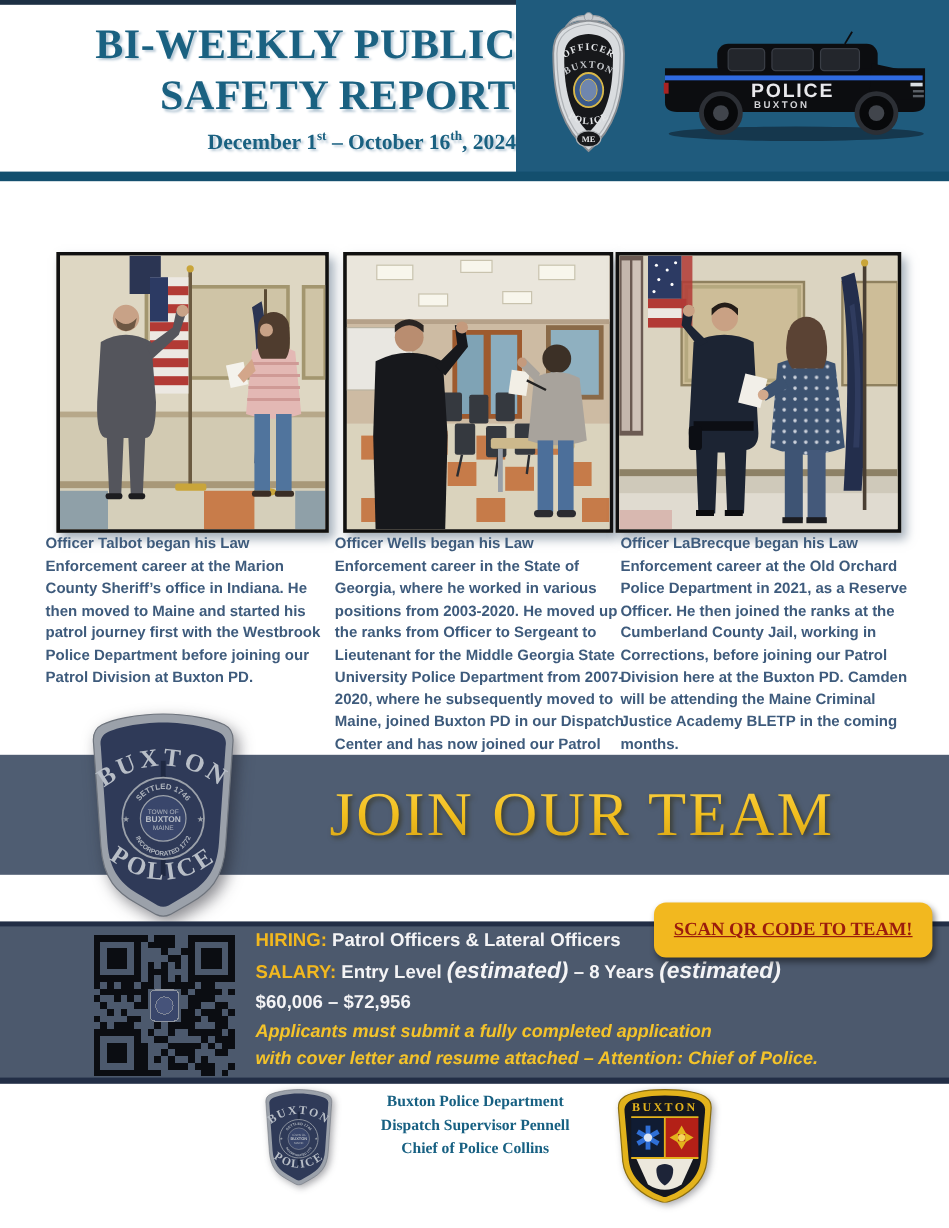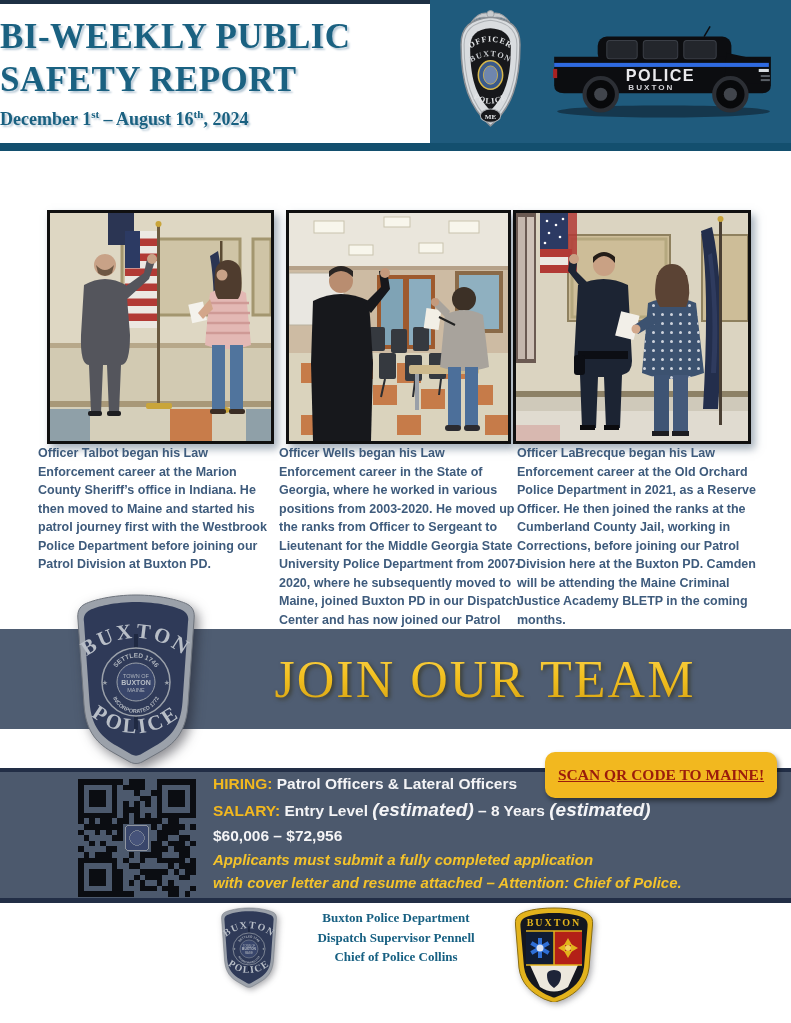--- a/index.html
+++ b/index.html
@@ -1,21 +1,21 @@
 <!DOCTYPE html>
 <html style="--teal: #1a6181; --header-box: #1f5b7d; --divider: #134f6e; --body-text: #3e5b7c; --band: #4f5d72; --hiring-bg: #4c596d; --hiring-border: #222e46; --gold: #f2b81f; --gold-text: #f4c32a; --button-text: #9b1c0c; --footer-text: #176082;"><head>
 <meta charset="utf-8">
 <style>
   html,body{margin:0;padding:0;background:#fff;}
   .page{position:relative;width:791px;height:1023px;background:#ffffff;overflow:hidden;
         font-family:"Liberation Sans",sans-serif;}
   
   .top-strip{position:absolute;left:0;top:0;width:434px;height:4px;background:#1d3044;}
   .header-box{position:absolute;left:430px;top:0;width:361px;height:144px;background:var(--header-box,#1f5b7d);}
-  .title-wrap{position:absolute;left:0;top:16px;width:430px;text-align:left;
+  .title-wrap{position:absolute;left:0;top:16px;width:430px;text-align:right;
               font-family:"Liberation Serif",serif;font-weight:bold;color:var(--teal,#1a6181);
               text-shadow:2px 2px 2px #b9cad7;}
   .title-line{font-size:35px;line-height:1.22;letter-spacing:.5px;}
   .date-line{margin-top:7px;font-size:18px;color:var(--teal,#1a6181);}
   .date-line sup{font-size:11px;}
   .divider{position:absolute;left:0;top:143px;width:791px;height:8px;background:var(--divider,#134f6e);}
   
   .intro{position:absolute;left:0;top:157px;width:791px;text-align:center;
          font-weight:bold;font-size:15.5px;line-height:1.72;color:var(--body-text,#3e5b7c);}
   
@@ -105,21 +105,21 @@
         <text x="101" y="93" font-size="7" fill="#9ba1aa" text-anchor="middle">★</text>
       </g>
     </defs>
   </svg>
 
   <div class="top-strip"></div>
 
   <div class="title-wrap">
     <div class="title-line">BI-WEEKLY PUBLIC</div>
     <div class="title-line">SAFETY REPORT</div>
-    <div class="date-line"><span>December 1</span><sup>st</sup><span> – August 16</span><sup>th</sup><span>, 2024</span></div>
+    <div class="date-line"><span>December 1</span><sup>st</sup><span> – October 16</span><sup>th</sup><span>, 2024</span></div>
   </div>
 
   <div class="header-box">
 
     <svg style="position:absolute;left:22px;top:6px;" width="78" height="132" viewBox="0 0 75 130">
       <path d="M18,16 Q27,4 37,8 Q47,4 56,16 Q48,9 37,12 Q26,9 18,16 Z" fill="#c8cbce" stroke="#9a9ea3" stroke-width="1"></path>
       <circle cx="37" cy="8" r="3.5" fill="#c8cbce" stroke="#9a9ea3" stroke-width="0.8"></circle>
       <path d="M37,11 C57,13 66,21 66,38 C66,76 58,100 37,118 C16,100 8,76 8,38 C8,21 17,13 37,11 Z" fill="#d9dcdf" stroke="#8c9095" stroke-width="1.5"></path>
       <path d="M37,14 C54,16 63,23 63,38 C63,73 56,97 37,114 C18,97 11,73 11,38 C11,23 20,16 37,14 Z" fill="none" stroke="#aeb2b6" stroke-width="1"></path>
       <path d="M37,22 C51,23 57,29 57,41 C57,70 52,88 37,103 C22,88 17,70 17,41 C17,29 23,23 37,22 Z" fill="#17181b"></path>
@@ -516,21 +516,21 @@
   </div>
 
   <div class="hiring-text">
     <div class="h-line"><span class="h-label">HIRING:</span><span> Patrol Officers &amp; Lateral Officers</span></div>
     <div class="h-line"><span class="h-label">SALARY:</span><span> Entry Level </span><span class="h-est">(estimated)</span><span> – 8 Years </span><span class="h-est">(estimated)</span></div>
     <div class="h-line">$60,006 – $72,956</div>
     <div class="h-note">Applicants must submit a fully completed application</div>
     <div class="h-note">with cover letter and resume attached – Attention: Chief of Police.</div>
   </div>
 
-  <button class="scan-btn">SCAN QR CODE TO MAINE!</button>
+  <button class="scan-btn">SCAN QR CODE TO TEAM!</button>
 
   <svg class="footer-patch" viewBox="0 0 140 176">
     <use href="#buxton-patch-g"></use>
   </svg>
 
   <div class="footer-text">
     <div>Buxton Police Department</div>
     <div>Dispatch Supervisor Pennell</div>
     <div>Chief of Police Collins</div>
   </div>

